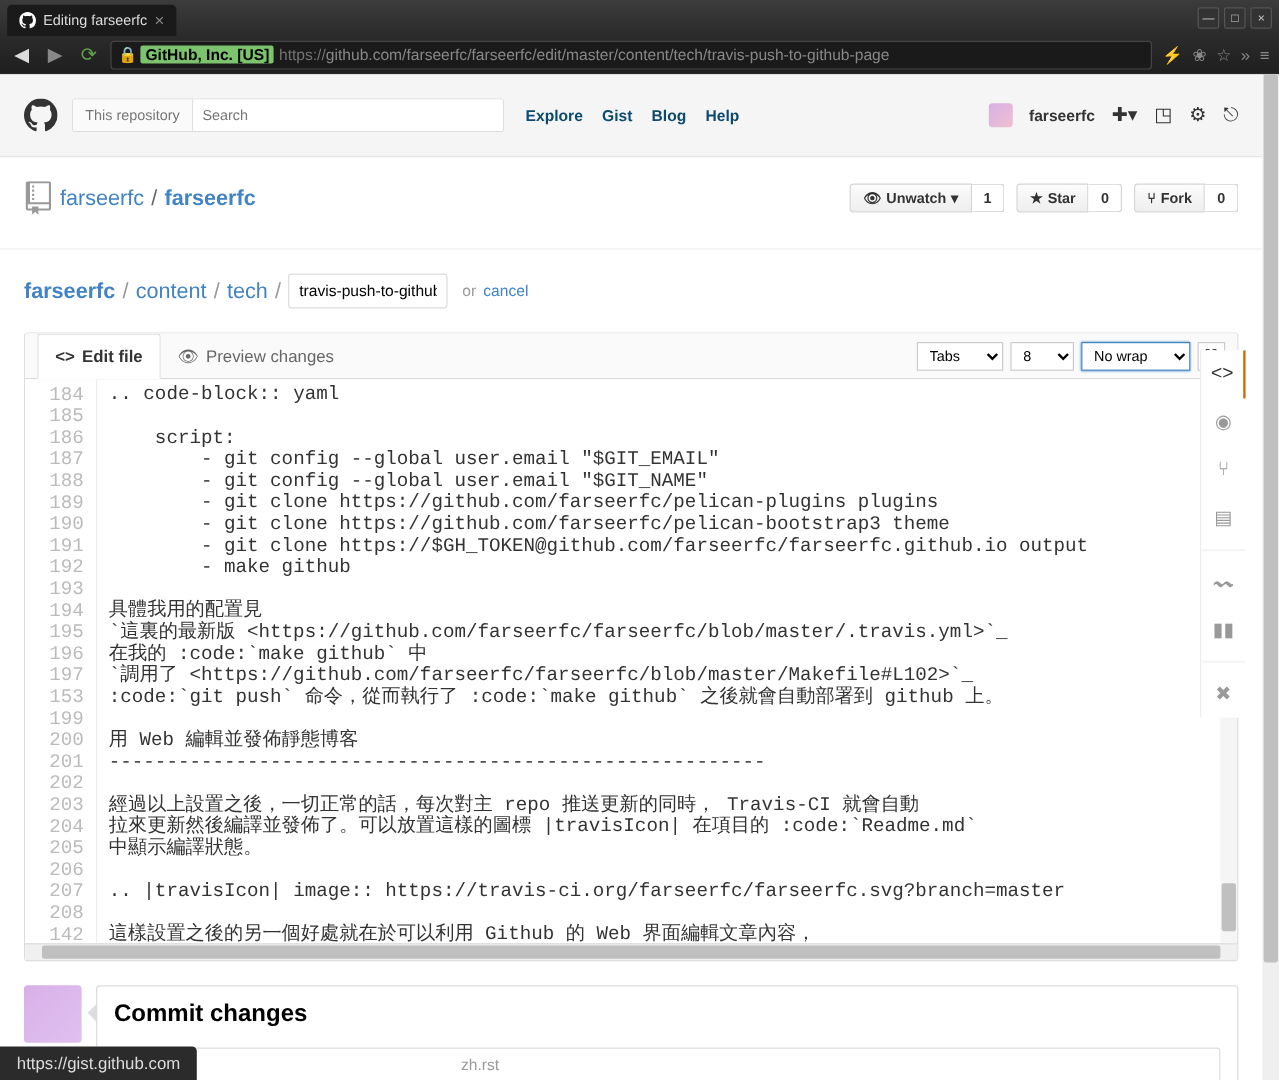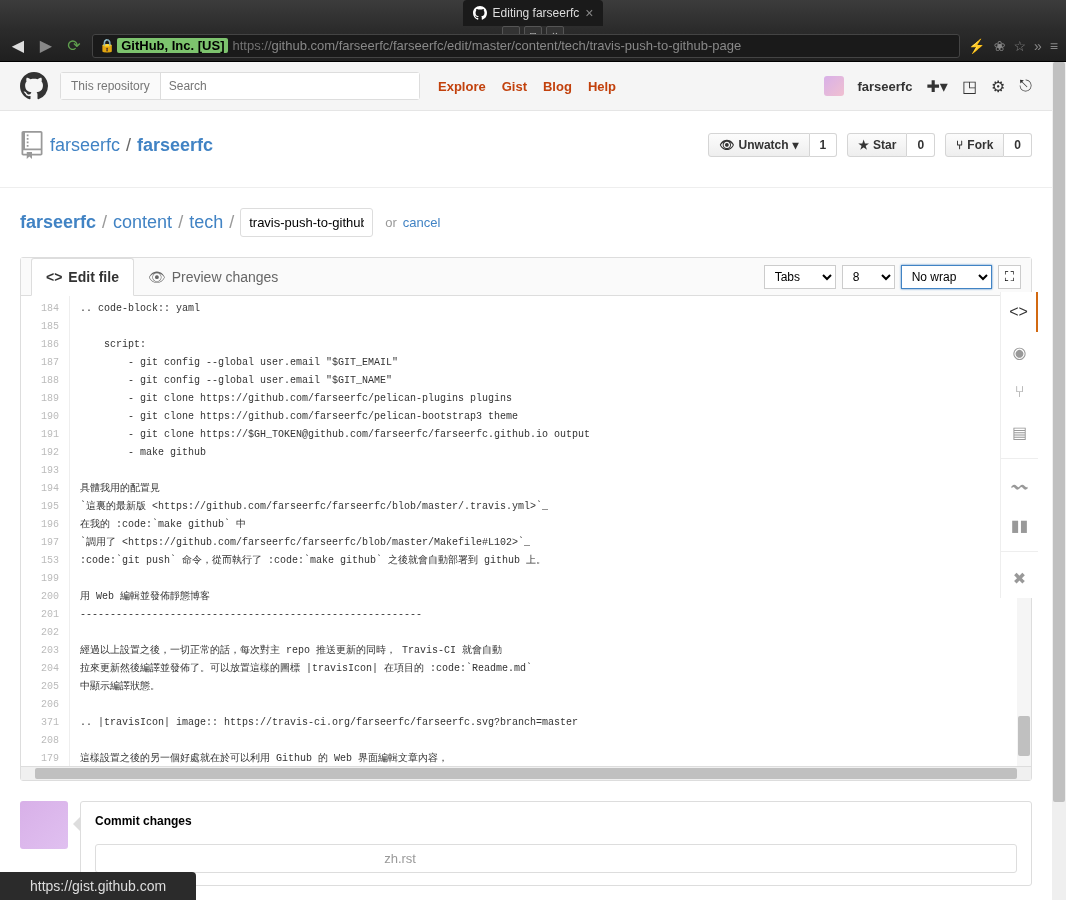--- a/index.html
+++ b/index.html
@@ -1,45 +1,45 @@
 <!DOCTYPE html>
 <html><head>
 <meta charset="utf-8">
 <style>
 * { margin: 0; padding: 0; box-sizing: border-box; }
 body { font-family: -apple-system, BlinkMacSystemFont, "Segoe UI", Helvetica, Arial, sans-serif; font-size: 13px; background: #fff; overflow: hidden; width: 1066px; height: 900px; }
 
 
-.browser-titlebar { height: 30px; background: linear-gradient(#3c3c3c, #2b2b2b); display: flex; align-items: center; padding: 0 6px; color: #ccc; justify-content: space-between; flex-direction: column; }
+.browser-titlebar { height: 30px; background: linear-gradient(#3c3c3c, #2b2b2b); display: flex; align-items: center; padding: 0 6px; color: #ccc; justify-content: space-between; }
 .browser-titlebar .tabwrap { display: flex; align-items: flex-end; height: 100%; }
 .browser-tab { background: #1a1a1a; color: #ddd; padding: 4px 10px; border-radius: 4px 4px 0 0; display: flex; align-items: center; gap: 6px; font-size: 12px; height: 26px; max-width: 180px; }
 .browser-tab .favicon { width: 14px; height: 14px; display: inline-block; }
 .browser-tab .close { color: #888; font-size: 14px; }
 .window-controls { display: flex; gap: 4px; }
 .win-btn { width: 18px; height: 18px; border: 1px solid #555; background: #333; color: #ccc; font-size: 10px; display: flex; align-items: center; justify-content: center; border-radius: 2px; }
 
 .browser-toolbar { height: 32px; background: linear-gradient(#2b2b2b, #1f1f1f); display: flex; align-items: center; padding: 0 8px; gap: 8px; border-bottom: 1px solid #000; }
 .nav-btn { color: #888; font-size: 16px; width: 20px; text-align: center; }
 .nav-btn.active { color: #ddd; }
 .refresh-btn { color: #5fa04e; }
 .addr-bar { flex: 1; background: #1a1a1a; border: 1px solid #444; border-radius: 3px; height: 24px; display: flex; align-items: center; padding: 0 6px; font-size: 13px; overflow: hidden; white-space: nowrap; }
 .addr-bar .ssl { color: #7dc36e; margin-right: 4px; display:flex; align-items:center; gap:2px; }
 .addr-bar .ssl-badge { background: #7dc36e; color: #000; padding: 0 4px; border-radius: 2px; font-weight: bold; }
 .addr-bar .url { color: #888; }
 .addr-bar .url .proto { color: #737373; }
 .tool-icon { color: #888; font-size: 14px; }
 
 
-.gh-header { background: #f5f5f5; border-bottom: 1px solid #e5e5e5; padding: 10px 20px; display: flex; align-items: center; }
+.gh-header { background: #f5f5f5; border-bottom: 1px solid #e5e5e5; padding: 20px 20px; display: flex; align-items: center; }
 .gh-logo { width: 28px; height: 28px; }
 .search-wrap { margin-left: 12px; display: flex; border: 1px solid #ddd; border-radius: 3px; background: #fff; height: 28px; width: 360px; }
 .search-scope { padding: 0 10px; color: #767676; border-right: 1px solid #ddd; display: flex; align-items: center; background: #fafafa; font-size: 12px; }
 .search-input { border: none; outline: none; padding: 0 8px; flex: 1; font-size: 12px; }
 .gh-nav { display: flex; gap: 16px; margin-left: 18px; }
-.gh-nav a { color: #c2410c; font-weight: bold; font-size: 13px; text-decoration: none; }
+.gh-nav a { color: #0c4a6e; font-weight: bold; font-size: 13px; text-decoration: none; }
 .gh-user { margin-left: auto; display: flex; align-items: center; gap: 14px; }
 .avatar { width: 20px; height: 20px; border-radius: 3px; background: linear-gradient(135deg,#d8b0e8,#f0c0d0); }
 .gh-user .uname { font-weight: bold; color: #333; font-size: 13px; }
 .header-icon { color: #333; font-size: 16px; }
 
 
 .repo-head { padding: 20px 20px 0 20px; display: flex; align-items: center; justify-content: space-between; border-bottom: 1px solid #eee; padding-bottom: 28px; }
 .repo-name { display: flex; align-items: center; gap: 6px; font-size: 18px; }
 .repo-icon { color: #999; }
 .repo-name a { color: #4183c4; text-decoration: none; }
@@ -62,46 +62,46 @@
 
 .editor-container { margin: 0 20px; border: 1px solid #ddd; border-radius: 3px; }
 .editor-tabs { display: flex; align-items: center; background: #fafafa; border-bottom: 1px solid #ddd; padding: 0 10px; }
 .etab { padding: 10px 14px; font-size: 14px; color: #666; display: flex; align-items: center; gap: 6px; cursor: pointer; }
 .etab.active { background: #fff; border: 1px solid #ddd; border-bottom: 1px solid #fff; border-radius: 3px 3px 0 0; margin-bottom: -1px; color: #333; font-weight: bold; }
 .editor-controls { margin-left: auto; display: flex; gap: 6px; align-items: center; }
 .select { border: 1px solid #ccc; background: #fff; font-size: 12px; padding: 3px 18px 3px 6px; appearance: menulist; }
 .select.hl { border: 1px solid #4183c4; box-shadow: 0 0 2px #4183c4; }
 .fullscreen-btn { border: 1px solid #ccc; padding: 3px 6px; background: #fff; }
 
-.code-area { display: flex; font-family: Consolas, "Liberation Mono", Menlo, monospace; font-size: 10px; height: 470px; overflow: hidden; position: relative; }
+.code-area { display: flex; font-family: Consolas, "Liberation Mono", Menlo, monospace; font-size: 16px; height: 470px; overflow: hidden; position: relative; }
 .gutter { background: #fff; color: #bbb; text-align: right; padding: 4px 10px 4px 20px; user-select: none; border-right: 1px solid #eee; }
 .gutter div { height: 18px; line-height: 18px; }
 .code-lines { padding: 4px 0 4px 10px; flex: 1; color: #333; white-space: pre; overflow: auto; }
 .code-lines div { height: 18px; line-height: 18px; }
 .hscroll { height: 14px; background: #f0f0f0; border-top: 1px solid #ddd; position: relative; }
 .hscroll-thumb { position: absolute; left: 14px; right: 14px; top: 1px; bottom: 1px; background: #c0c0c0; border-radius: 2px; }
 .vscroll-track { position:absolute; right:0; top:0; bottom:0; width:14px; background:#f5f5f5; }
 .vscroll-thumb { position:absolute; right:1px; width:12px; background:#c0c0c0; border-radius:2px; top:420px; height:40px; }
 
 
 .right-sidebar { position: absolute; right: 14px; top: 230px; width: 38px; border-left: 1px solid #eee; background: #fff; }
 .rs-item { height: 40px; display: flex; align-items: center; justify-content: center; color: #999; font-size: 16px; }
 .rs-item.active { border-right: 2px solid #d26911; color: #333; }
 .rs-sep { height: 1px; background: #eee; margin: 6px 0; }
 
 
 .commit-box { margin: 20px; display: flex; gap: 12px; }
 .commit-avatar { width: 48px; height: 48px; border-radius: 3px; background: linear-gradient(135deg,#d8b0e8,#e0c0f0); flex-shrink: 0; }
 .commit-form { flex: 1; border: 1px solid #ddd; border-radius: 3px; padding: 12px 14px; position: relative; }
 .commit-form::before { content: ""; position: absolute; left: -8px; top: 14px; border: 8px solid transparent; border-right-color: #ddd; border-left: none; }
-.commit-form h3 { font-size: 12px; margin-bottom: 10px; }
+.commit-form h3 { font-size: 20px; margin-bottom: 10px; }
 .commit-input { width: 100%; border: 1px solid #ddd; border-radius: 3px; padding: 6px 8px; font-size: 13px; color: #999; }
 
 
-.status-bar { position: absolute; left: 0; bottom: 0; background: #2b2b2b; color: #ddd; padding: 6px 30px; font-size: 14px; border-top-right-radius: 4px; }
+.status-bar { position: absolute; left: 0; bottom: 0; background: #2b2b2b; color: #ddd; padding: 6px 14px; font-size: 14px; border-top-right-radius: 4px; }
 
 
 .page { position: absolute; top: 62px; left: 0; right: 14px; bottom: 0; overflow: hidden; background: #fff; }
 .page-vscroll { position: absolute; right: 0; top: 62px; bottom: 0; width: 14px; background: #efefef; }
 .page-vscroll-thumb { position: absolute; top: 0; left: 1px; right: 1px; height: 740px; background: #c0c0c0; border-radius: 2px; }
 
 svg { display: block; }
 </style>
 </head>
 <body>
@@ -251,23 +251,23 @@
           <div>197</div>
           <div>153</div>
           <div>199</div>
           <div>200</div>
           <div>201</div>
           <div>202</div>
           <div>203</div>
           <div>204</div>
           <div>205</div>
           <div>206</div>
-          <div>371</div>
+          <div>207</div>
           <div>208</div>
-          <div>179</div>
+          <div>142</div>
         </div>
       <div class="code-lines" id="codelines"><div>.. code-block:: yaml</div><div></div><div>    script:</div><div>        - git config --global user.email "$GIT_EMAIL"</div><div>        - git config --global user.email "$GIT_NAME"</div><div>        - git clone https://github.com/farseerfc/pelican-plugins plugins</div><div>        - git clone https://github.com/farseerfc/pelican-bootstrap3 theme</div><div>        - git clone https://$GH_TOKEN@github.com/farseerfc/farseerfc.github.io output</div><div>        - make github</div><div></div><div>具體我用的配置見</div><div>`這裏的最新版 &lt;https://github.com/farseerfc/farseerfc/blob/master/.travis.yml&gt;`_</div><div>在我的 :code:`make github` 中</div><div>`調用了 &lt;https://github.com/farseerfc/farseerfc/blob/master/Makefile#L102&gt;`_</div><div>:code:`git push` 命令，從而執行了 :code:`make github` 之後就會自動部署到 github 上。</div><div></div><div>用 Web 編輯並發佈靜態博客</div><div>---------------------------------------------------------</div><div></div><div>經過以上設置之後，一切正常的話，每次對主 repo 推送更新的同時， Travis-CI 就會自動</div><div>拉來更新然後編譯並發佈了。可以放置這樣的圖標 |travisIcon| 在項目的 :code:`Readme.md`</div><div>中顯示編譯狀態。</div><div></div><div>.. |travisIcon| image:: https://travis-ci.org/farseerfc/farseerfc.svg?branch=master</div><div></div><div>這樣設置之後的另一個好處就在於可以利用 Github 的 Web 界面編輯文章內容，</div></div>
       <div class="vscroll-track">
           <div class="vscroll-thumb"></div>
         </div>
     </div>
     <div class="hscroll">
         <div class="hscroll-thumb"></div>
       </div>
   </div>

